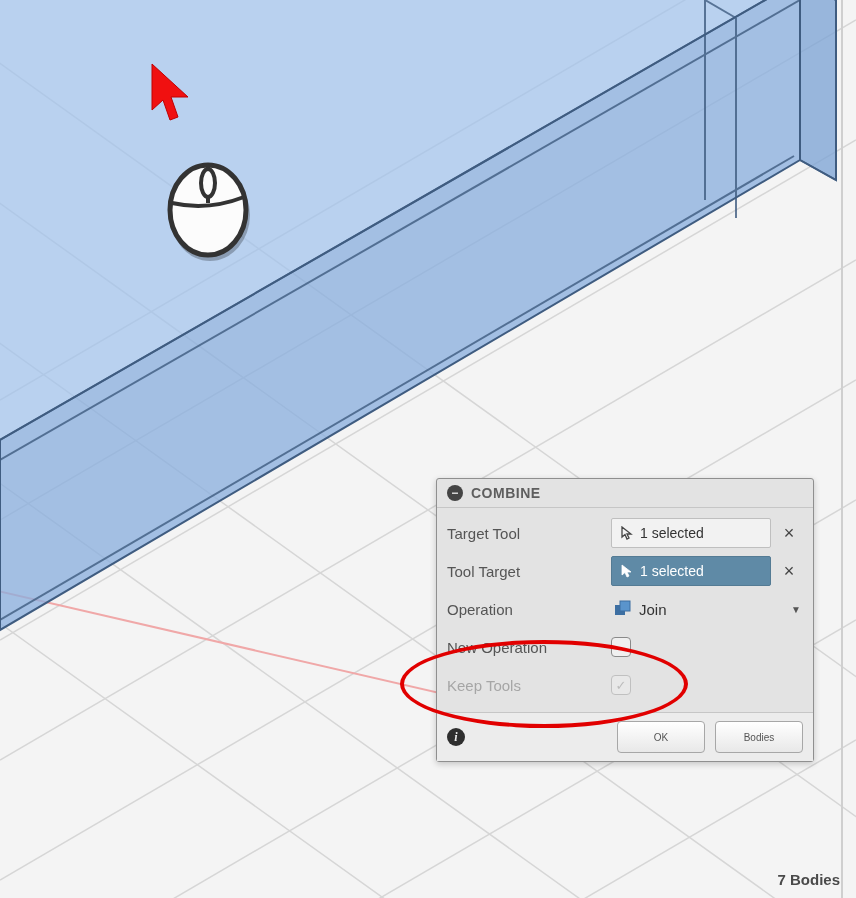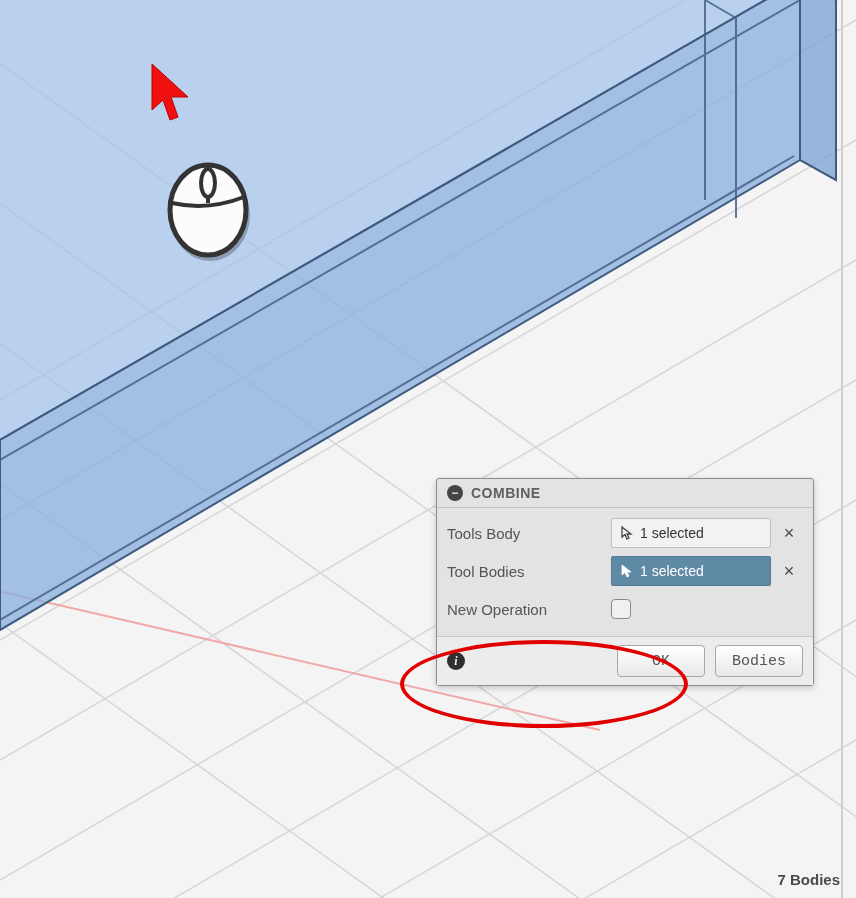--- a/index.html
+++ b/index.html
@@ -190,26 +190,25 @@
     line-height: 1;
   }
   .footer-btns { display: flex; gap: 10px; }
   .btn {
     min-width: 86px;
     height: 30px;
     border: 1px solid #a7a7a7;
     background: linear-gradient(#ffffff,#e8e8e8);
     border-radius: 4px;
     color: #555;
-    font-size: 15px;
+    font-size: 10px;
     display: flex;
     align-items: center;
     justify-content: center;
     cursor: pointer;
-    font-family: Liberation Mono, monospace;
   }
   .status-bar {
     position: absolute;
     right: 16px;
     bottom: 10px;
     font-size: 15px;
     font-weight: 700;
     color: #4a4a4a;
     z-index: 30;
   }
@@ -281,51 +280,68 @@
   <div class="red-ellipse"></div>
 
   <div class="panel">
     <div class="panel-header">
       <span class="collapse-icon">−</span>
       <span>COMBINE</span>
     </div>
     <div class="panel-body">
 
       <div class="row">
-        <div class="label">Tools Body</div>
+        <div class="label">Target Tool</div>
         <div class="sel-chip">
           <span class="arrow-icon">
             <svg width="14" height="14" viewBox="0 0 14 14">
                 <path d="M2 1 L2 11 L5 8.5 L7 13 L9 12 L7 8 L11 8 Z" fill="none" stroke="#444" stroke-width="1.3"></path>
               </svg>
           </span>
           <span>1 selected</span>
         </div>
         <div class="x-btn">×</div>
       </div>
 
       <div class="row">
-        <div class="label">Tool Bodies</div>
+        <div class="label">Tool Target</div>
         <div class="sel-chip active">
           <span class="arrow-icon">
             <svg width="14" height="14" viewBox="0 0 14 14">
                 <path d="M2 1 L2 11 L5 8.5 L7 13 L9 12 L7 8 L11 8 Z" fill="#fff" stroke="#fff" stroke-width="0.8"></path>
               </svg>
           </span>
           <span>1 selected</span>
         </div>
         <div class="x-btn">×</div>
       </div>
 
+      <div class="row">
+        <div class="label">Operation</div>
+        <div class="op-row" style="grid-column: 2 / span 2;">
+          <span class="join-icon">
+            <svg width="20" height="20" viewBox="0 0 20 20">
+              <rect x="2" y="6" width="10" height="10" fill="#3d6fa2"></rect>
+              <rect x="7" y="2" width="10" height="10" fill="#5a94cc" stroke="#3d6fa2" stroke-width="1"></rect>
+            </svg>
+          </span>
+          <span>Join</span>
+          <span class="drop-caret">▼</span>
+        </div>
+      </div>
 
       <div class="row short-ctrl">
         <div class="label">New Operation</div>
         <div class="checkbox"></div>
       </div>
 
+      <div class="row short-ctrl disabled">
+        <div class="label">Keep Tools</div>
+        <div class="checkbox disabled">✓</div>
+      </div>
 
     </div>
     <div class="panel-footer">
       <div class="info-icon">i</div>
       <div class="footer-btns">
         <div class="btn">OK</div>
         <div class="btn">Bodies</div>
       </div>
     </div>
   </div>

